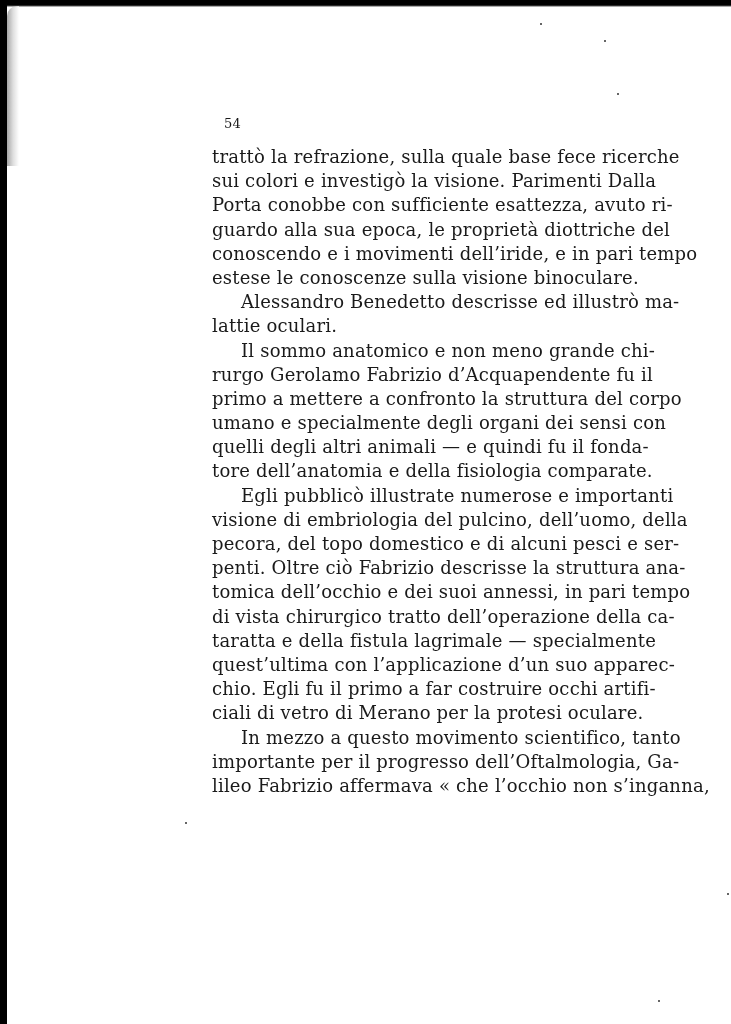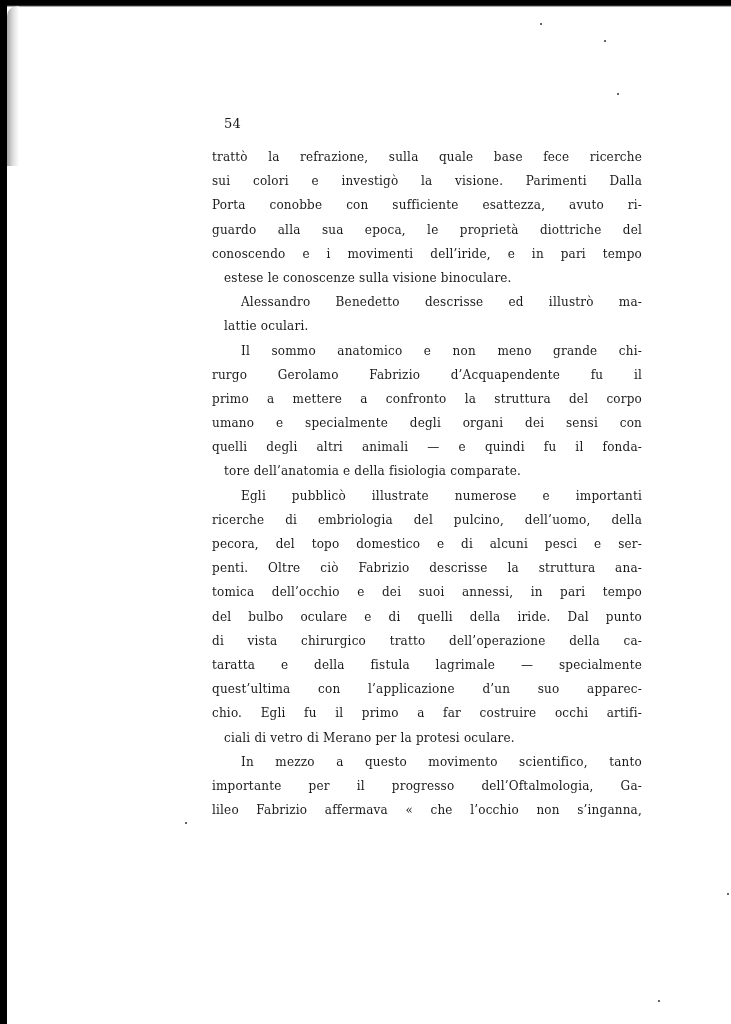--- a/index.html
+++ b/index.html
@@ -47,32 +47,31 @@
   .text-block {
     position: absolute;
     left: 212px;
     top: 145px;
     width: 430px;
   }
   .line {
     display: block;
     height: 24.2px;
     line-height: 24.2px;
-    font-size: 12px;
+    font-size: 18px;
     white-space: nowrap;
     text-align: justify;
     text-align-last: justify;
     letter-spacing: 0.2px;
   }
   .line.indent {
     padding-left: 29px;
   }
   .line.last {
     text-align-last: left;
-    margin-left: 12px;
   }
   .speck {
     position: absolute;
     width: 2px; height: 2px;
     background: #333;
     border-radius: 1px;
   }
 </style>
 </head>
 <body>
@@ -103,25 +102,24 @@
     <span class="line indent">Il sommo anatomico e non meno grande chi-</span>
     <span class="line">rurgo Gerolamo Fabrizio d’Acquapendente fu il</span>
     <span class="line">primo a mettere a confronto la struttura del corpo</span>
     <span class="line">umano e specialmente degli organi dei sensi con</span>
     <span class="line">quelli degli altri animali — e quindi fu il fonda-</span>
     <span class="line last">tore dell’anatomia e della fisiologia comparate.</span>
   </div>
 
   <div>
     <span class="line indent">Egli pubblicò illustrate numerose e importanti</span>
-    <span class="line">ricerche di embriologia del pulcino, dell’uomo, della</span>
+    <span class="line">visione di embriologia del pulcino, dell’uomo, della</span>
     <span class="line">pecora, del topo domestico e di alcuni pesci e ser-</span>
     <span class="line">penti. Oltre ciò Fabrizio descrisse la struttura ana-</span>
     <span class="line">tomica dell’occhio e dei suoi annessi, in pari tempo</span>
-    <span class="line">del bulbo oculare e di quelli della iride. Dal punto</span>
     <span class="line">di vista chirurgico tratto dell’operazione della ca-</span>
     <span class="line">taratta e della fistula lagrimale — specialmente</span>
     <span class="line">quest’ultima con l’applicazione d’un suo apparec-</span>
     <span class="line">chio. Egli fu il primo a far costruire occhi artifi-</span>
     <span class="line last">ciali di vetro di Merano per la protesi oculare.</span>
   </div>
 
   <div>
     <span class="line indent">In mezzo a questo movimento scientifico, tanto</span>
     <span class="line">importante per il progresso dell’Oftalmologia, Ga-</span>

